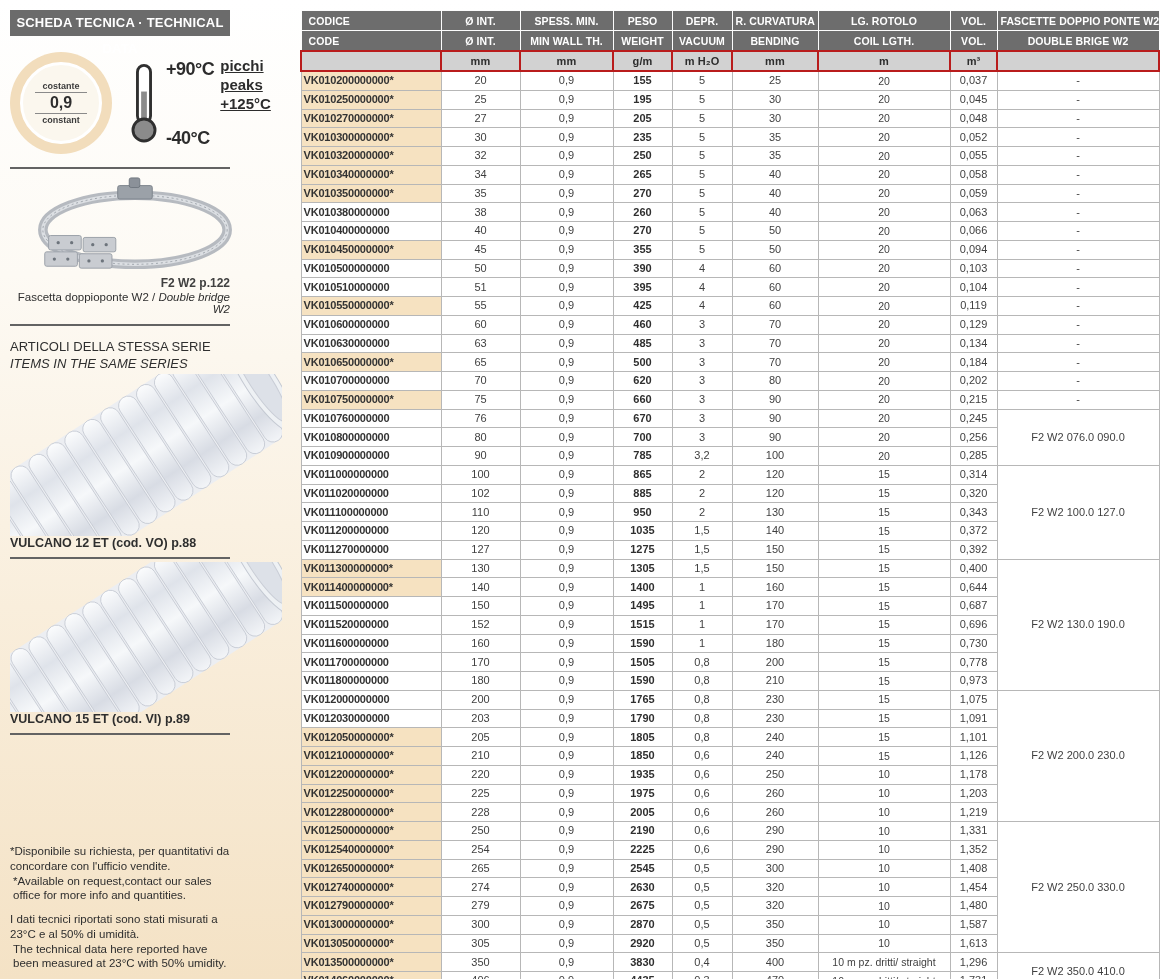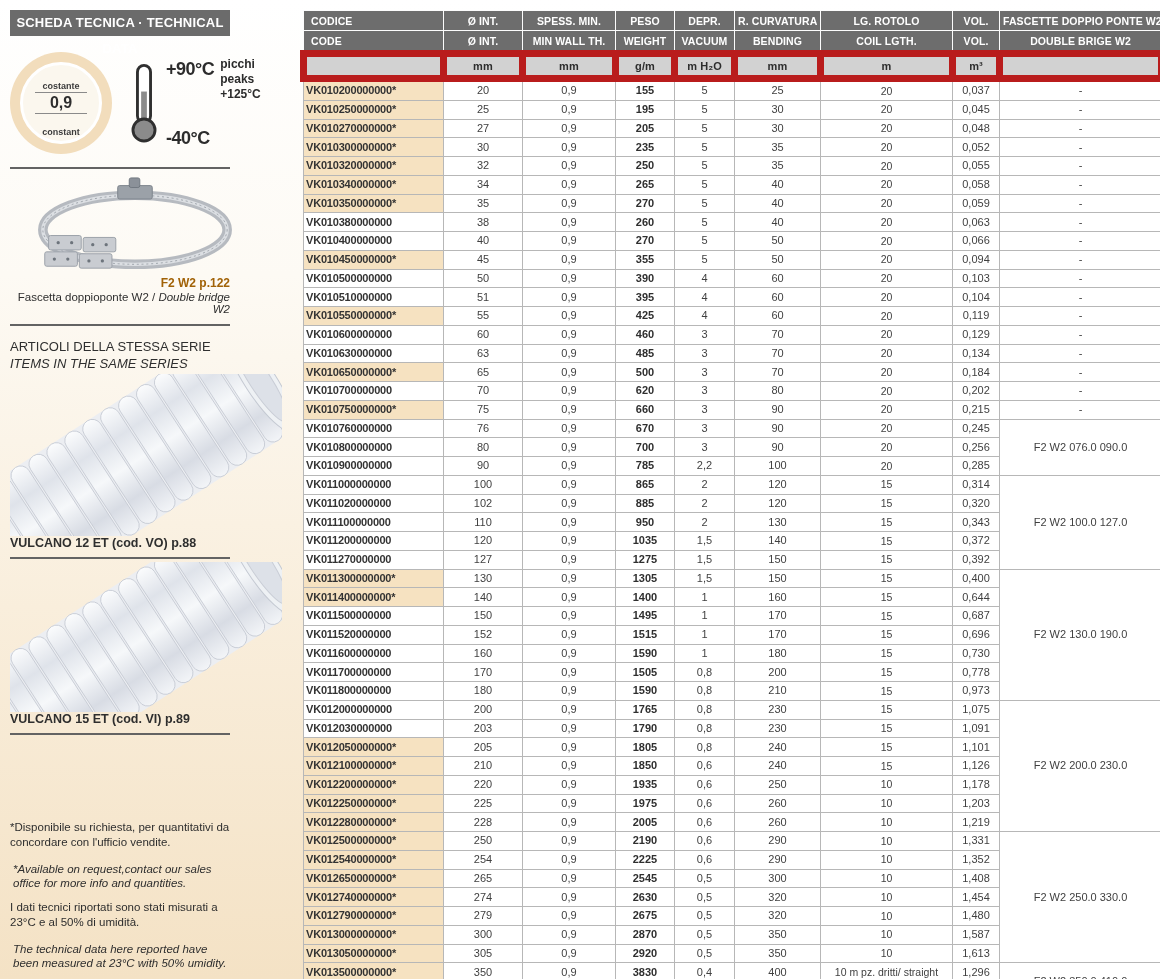--- a/index.html
+++ b/index.html
@@ -11,46 +11,46 @@
   
   .sidebar{position:absolute;left:0;top:0;width:244px;height:979px;box-sizing:border-box;
     padding:10px 14px 6px 10px;display:flex;flex-direction:column;}
   .title-bar{background:#6b6b6b;color:#fff;font-weight:bold;font-size:13px;height:26px;
     line-height:26px;text-align:center;letter-spacing:.2px;}
   .icons-row{display:flex;align-items:center;margin:12px 0 6px 0;height:110px;}
   .badge{width:102px;height:102px;border-radius:50%;background:#f2ddbc;display:flex;
     align-items:center;justify-content:center;flex:none;}
   .badge-inner{width:76px;height:76px;border-radius:50%;background:#fbf7ee;border:3px solid #fff;
     display:flex;flex-direction:column;align-items:center;justify-content:center;text-align:center;}
-  .badge-small{font-size:9px;font-weight:bold;color:#3c3c3c;margin-top:12px;}
+  .badge-small{font-size:9px;font-weight:bold;color:#3c3c3c;}
   .badge-line{width:52px;border-top:1px solid #8a8a8a;margin:1px 0;}
   .badge-value{font-size:16px;font-weight:bold;color:#2e2e2e;line-height:1.1;}
   .temp-block{display:flex;margin-left:14px;align-items:stretch;}
   .temp-labels{display:flex;flex-direction:column;justify-content:space-between;margin:6px 0 4px 4px;}
   .temp-max,.temp-min{font-size:18px;font-weight:bold;color:#2c2c2c;letter-spacing:-.5px;}
-  .peaks{margin:4px 0 0 6px;font-size:12px;font-weight:bold;color:#2c2c2c;line-height:1.25;}
+  .peaks{margin:4px 0 0 6px;font-size:15px;font-weight:bold;color:#2c2c2c;line-height:1.25;text-decoration:underline;}
   .divider{border-top:2px solid #636363;margin:3px 0;}
   .clamp-block{margin:4px 0 0 0;}
-  .clamp-ref{font-weight:bold;font-size:12px;text-align:right;color:#a16207;}
+  .clamp-ref{font-weight:bold;font-size:12px;text-align:right;color:#404040;}
   .clamp-caption{font-size:11.5px;text-align:right;margin:1px 0 6px 0;color:#2e2e2e;}
   .italic{font-style:italic;}
   .series-title{font-size:13px;font-weight:normal;color:#2f2f2f;line-height:1.28;margin:10px 0 2px 0;}
   .hose-caption{font-weight:bold;font-size:12.5px;text-align:left;margin:0 0 4px 0;color:#2e2e2e;}
   .hose-svg{display:block;}
   .notes{margin-top:auto;font-size:11.5px;line-height:1.28;color:#2e2e2e;padding-bottom:2px;}
   .note-it{margin:0;}
-  .note-en{margin:12px 0 0 3px;font-style:italic;}
+  .note-en{margin:0 0 0 3px;}
   .note-gap{height:9px;}
   
   .table-wrap{position:absolute;left:300px;top:10px;width:858px;}
   table{border-collapse:collapse;table-layout:fixed;width:858px;}
   thead th{background:#6d6d6d;color:#fff;font-size:10.5px;font-weight:bold;height:19px;
     border:1px solid #fcfcfc;padding:0 3px;text-align:center;letter-spacing:.1px;overflow:hidden;white-space:nowrap;}
   thead th.left{text-align:left;padding-left:7px;}
-  thead tr.units th{background:#d2d2d2;color:#2d2d2d;font-size:11px;height:18px;border:7px solid #b91c1c;}
+  thead tr.units th{background:#d2d2d2;color:#2d2d2d;font-size:11px;height:18px;border:2px solid #b91c1c;}
   tbody td{background:#fff;border:1px solid #b7b7b7;font-size:11px;height:17.75px;
     text-align:center;padding:0 2px;color:#3f3f3f;line-height:1;overflow:hidden;white-space:nowrap;}
   tbody td.code{font-weight:bold;text-align:left;letter-spacing:-.2px;color:#333;}
   tbody td.code.star{background:#f6e2c1;}
   tbody td.weight{font-weight:bold;color:#2f2f2f;}
   tbody td.coil{font-size:10.5px;}
   tbody td.clamp-cell{font-size:11px;color:#3f3f3f;}
 </style>
 </head>
 <body>
@@ -468,21 +468,21 @@
           <td>3</td>
           <td>90</td>
           <td class="coil">20</td>
           <td>0,256</td>
         </tr>
         <tr>
           <td class="code">VK010900000000</td>
           <td>90</td>
           <td>0,9</td>
           <td class="weight">785</td>
-          <td>2,2</td>
+          <td>3,2</td>
           <td>100</td>
           <td class="coil">20</td>
           <td>0,285</td>
         </tr>
         <tr>
           <td class="code">VK011000000000</td>
           <td>100</td>
           <td>0,9</td>
           <td class="weight">865</td>
           <td>2</td>

